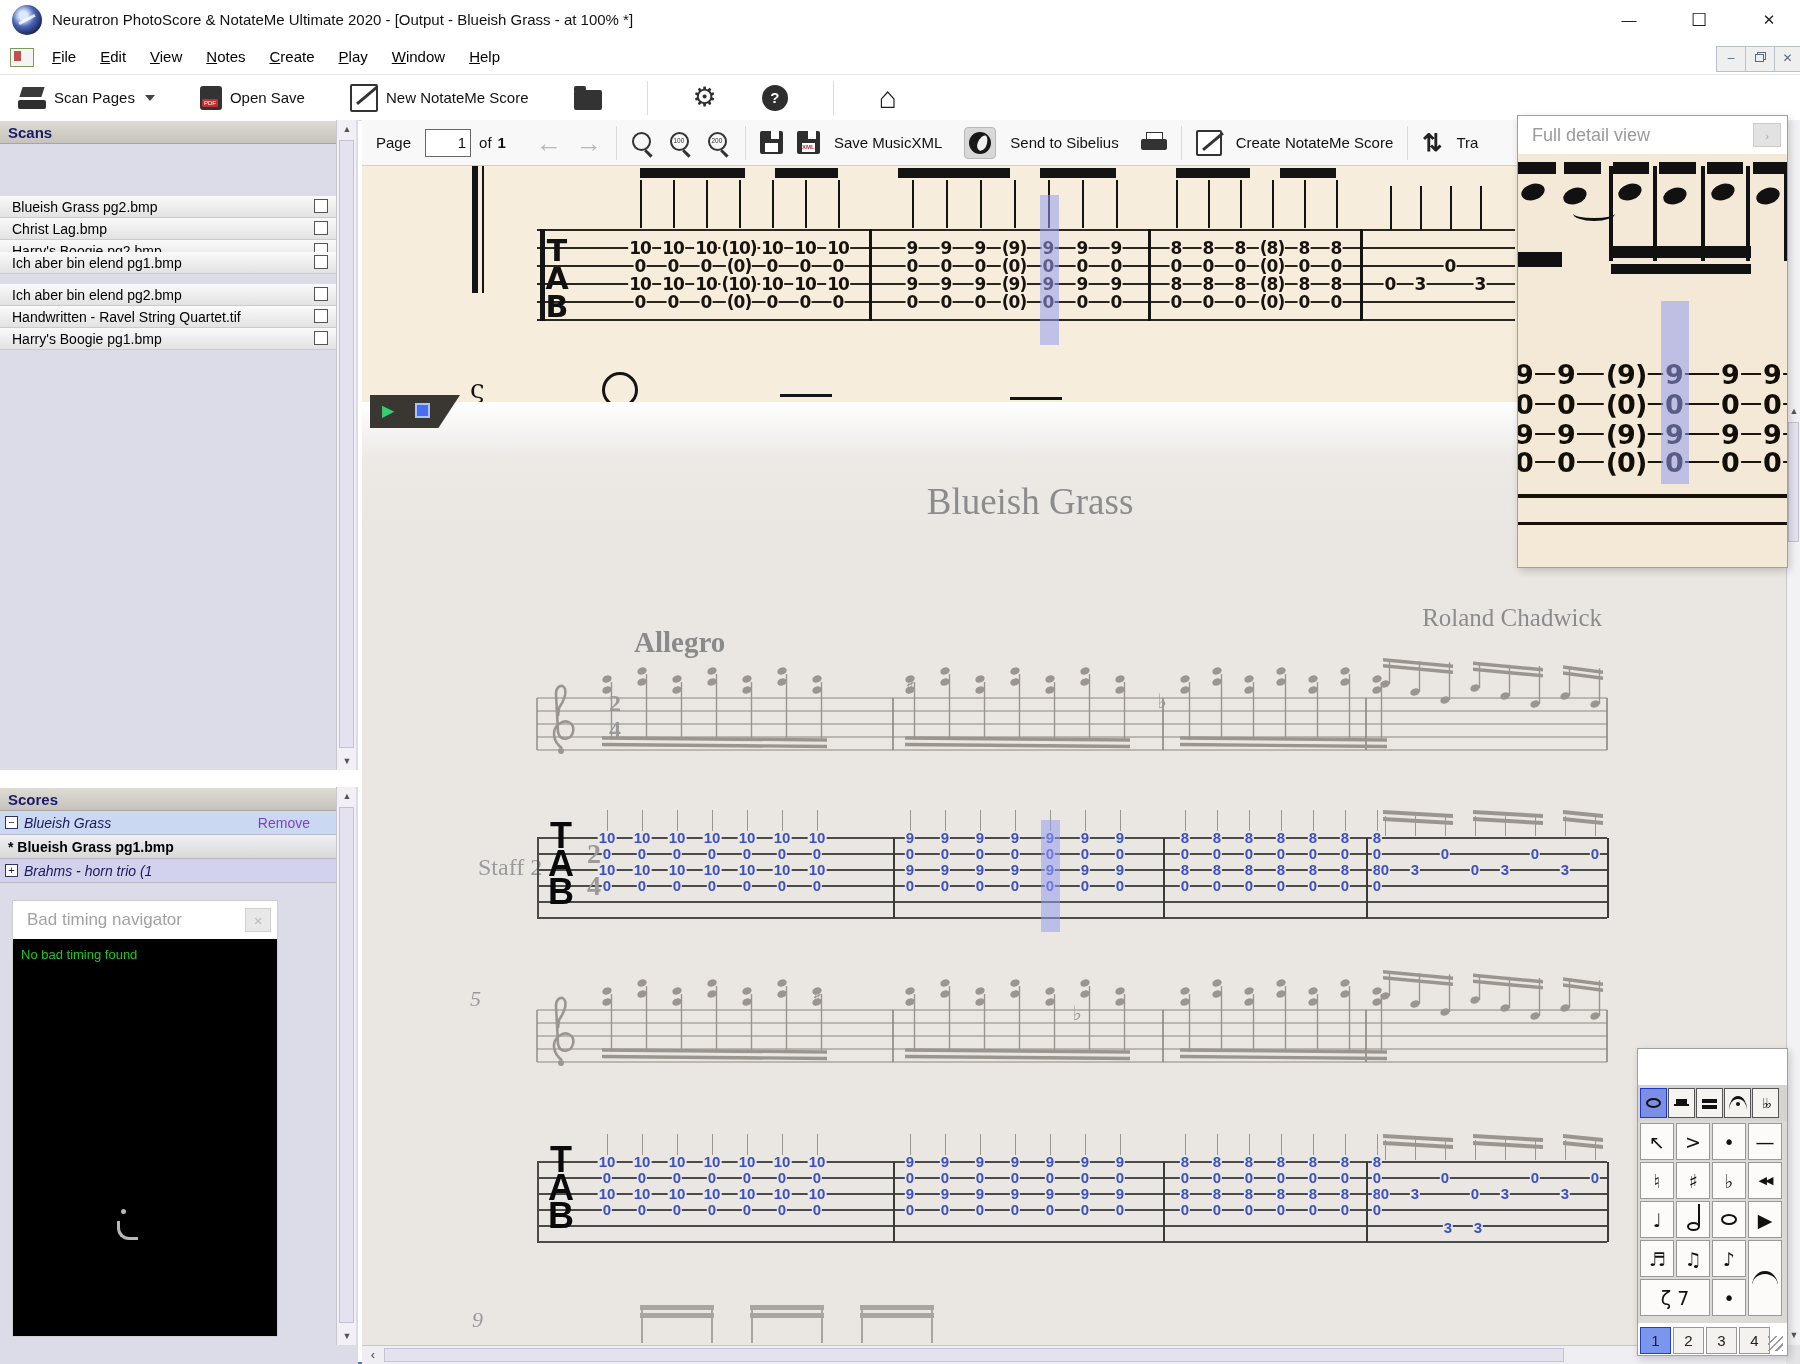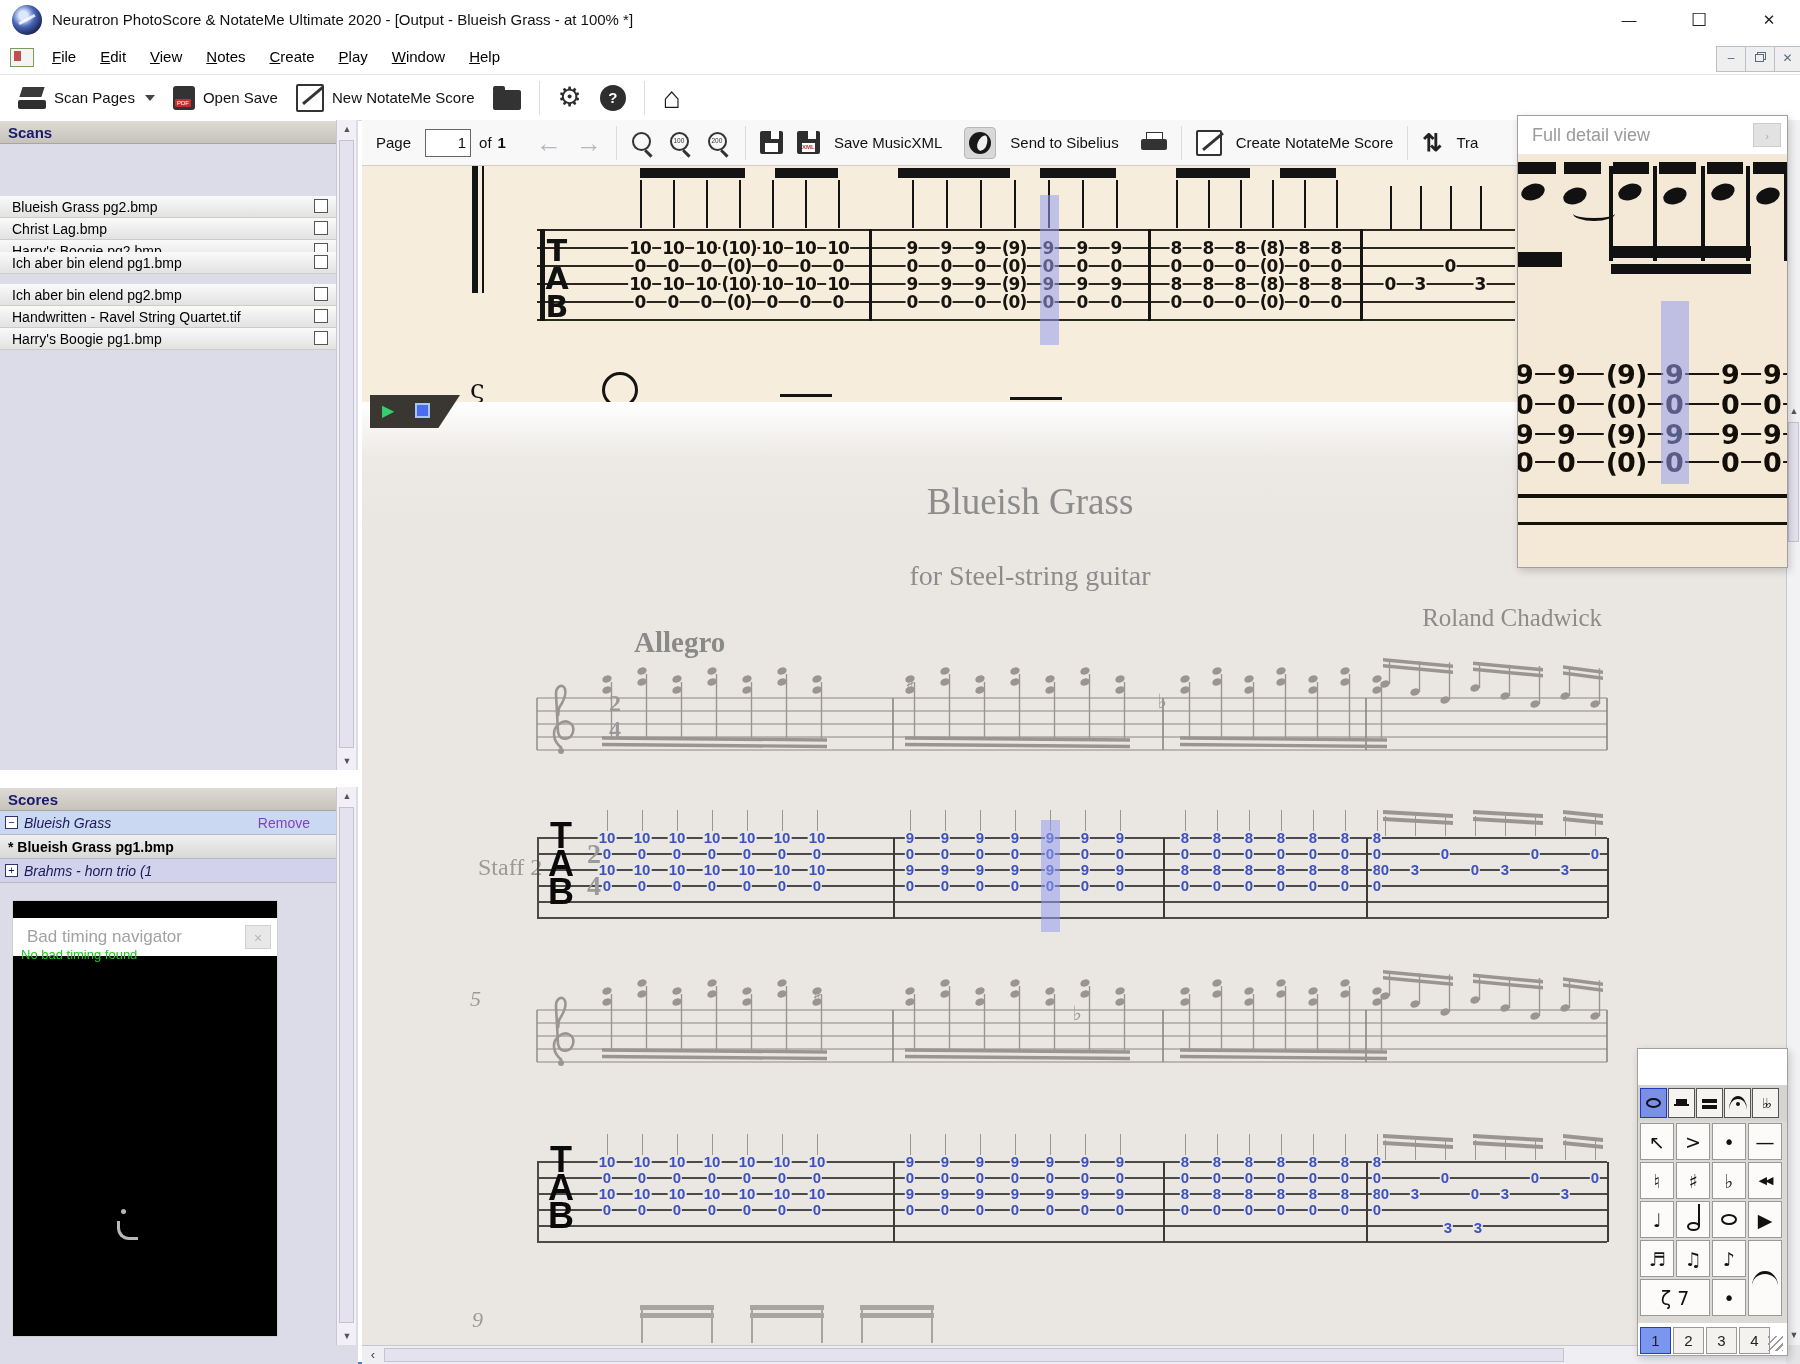--- a/index.html
+++ b/index.html
@@ -18,21 +18,21 @@
   .menu-doc-icon::after{content:"";position:absolute;left:3px;top:2px;width:7px;height:10px;background:#c05050;}
   #menu-items{position:absolute;left:40px;top:0;height:34px;display:flex;}
   .menu-item{padding:0 12px;height:34px;line-height:34px;font-size:15px;color:#000;}
   .mdi-btn{position:absolute;top:6px;width:28px;height:24px;background:#efefef;border:1px solid #b8c0ca;
     text-align:center;line-height:22px;font-size:12px;color:#5a6b7d;}
   .restore-glyph{position:relative;display:inline-block;width:11px;height:10px;}
   .restore-glyph::before{content:"";position:absolute;right:0;top:0;width:7px;height:6px;border:1.4px solid #5a6b7d;}
   .restore-glyph::after{content:"";position:absolute;left:0;bottom:0;width:7px;height:6px;border:1.4px solid #5a6b7d;background:#efefef;}
   
   .toolbar{position:absolute;left:0;top:75px;width:1800px;height:45px;background:#fff;border-bottom:1px solid #d8d8d8;
-    display:flex;align-items:center;}
+    display:flex;align-items:center;gap:27px;}
   .tb-item{display:flex;align-items:center;gap:8px;margin-left:18px;font-size:15px;color:#111;}
   .tb-sep{width:1px;height:34px;background:#dcdcdc;margin-left:18px;}
   .scanner-icon{position:relative;width:28px;height:22px;}
   .scanner-icon::before{content:"";position:absolute;left:3px;top:0;width:22px;height:10px;background:#3a3a3a;transform:skewX(-18deg);}
   .scanner-icon::after{content:"";position:absolute;left:0;bottom:0;width:28px;height:9px;background:#2e2e2e;border-radius:2px;}
   .dd-arrow{width:0;height:0;border-left:5px solid transparent;border-right:5px solid transparent;border-top:6px solid #444;margin-left:2px;}
   .pdf-icon{position:relative;width:22px;height:24px;background:#333;border-radius:3px;}
   .pdf-icon::after{content:"PDF";position:absolute;left:2px;bottom:3px;font-size:6px;color:#fff;background:#c03030;padding:1px 2px;border-radius:1px;}
   .pencilbox-icon{position:relative;width:24px;height:24px;border:2.6px solid #333;border-radius:2px;background:#fff;}
   .pencilbox-icon::after{content:"";position:absolute;left:2px;top:8px;width:26px;height:3px;background:#333;transform:rotate(-40deg);}
@@ -53,21 +53,21 @@
     border-bottom:1px solid #cfccc6;font-size:14px;color:#000;line-height:22px;padding-left:12px;box-sizing:border-box;}
   .file-chk{position:absolute;right:8px;top:3px;width:14px;height:14px;border:1.4px solid #555;background:#fff;box-sizing:border-box;}
   .scrollcol{position:absolute;width:20px;background:#f2f0f6;border-left:1px solid #c8c8d0;box-sizing:border-box;}
   .scroll-arrow{position:absolute;left:0;width:20px;height:18px;text-align:center;font-size:9px;color:#555;line-height:18px;}
   .scroll-thumb{position:absolute;left:2px;width:15px;background:#e4e2ee;border:1px solid #c4c2d0;box-sizing:border-box;}
   .score-row{position:absolute;left:0;width:336px;height:24px;font-size:14px;line-height:24px;box-sizing:border-box;}
   .expander{position:absolute;left:5px;top:5px;width:13px;height:13px;border:1px solid #333366;background:#fff;
     text-align:center;line-height:11px;font-size:11px;color:#1a1a5a;box-sizing:border-box;}
   
   .btn-panel{position:absolute;left:12px;top:900px;width:266px;height:437px;background:#000;border:1px solid #cfcfcf;box-sizing:border-box;}
-  .btn-header{position:absolute;left:0;top:17px;width:100%;height:38px;background:#fff;}
+  .btn-header{position:absolute;left:0;top:0;width:100%;height:38px;background:#fff;}
   .btn-title{position:absolute;left:14px;top:0;height:38px;line-height:38px;font-size:17px;color:#a2a2a2;}
   .btn-close{position:absolute;right:6px;top:7px;width:26px;height:24px;background:#e8e8e8;border:1px solid #d0d0d0;
     text-align:center;line-height:24px;font-size:11px;color:#b8b8b8;box-sizing:border-box;}
   .btn-msg{position:absolute;left:8px;top:46px;font-size:13px;color:#22c522;}
   .face-dot{position:absolute;left:108px;top:308px;width:5px;height:5px;border-radius:50%;background:#b8b8b8;}
   .face-curve{position:absolute;left:104px;top:320px;width:18px;height:16px;border-left:3px solid #b8b8b8;border-bottom:3px solid #b8b8b8;border-bottom-left-radius:12px;}
   
   .out-toolbar{position:absolute;left:362px;top:120px;width:1438px;height:46px;background:#f8f8f8;border-bottom:1px solid #cfcfcf;
     display:flex;align-items:center;box-sizing:border-box;}
   .ot-item{display:flex;align-items:center;gap:6px;margin-left:14px;font-size:15px;color:#111;white-space:nowrap;}
@@ -663,21 +663,20 @@
         <rect x="388" y="903" width="74" height="5" fill="#a8a49e"></rect>
         <rect x="388" y="911" width="74" height="5" fill="#a8a49e"></rect>
         <line x1="390" y1="908" x2="390" y2="941" stroke="#a8a49e" stroke-width="2"></line>
         <line x1="460" y1="908" x2="460" y2="941" stroke="#a8a49e" stroke-width="2"></line>
         <rect x="498" y="903" width="74" height="5" fill="#a8a49e"></rect>
         <rect x="498" y="911" width="74" height="5" fill="#a8a49e"></rect>
         <line x1="500" y1="908" x2="500" y2="941" stroke="#a8a49e" stroke-width="2"></line>
         <line x1="570" y1="908" x2="570" y2="941" stroke="#a8a49e" stroke-width="2"></line>
       </svg>
     <div class="score-serif" style="left:368px;top:78px;width:600px;text-align:center;font-size:37px;">Blueish Grass</div>
-    <div class="score-serif" style="left:368px;top:158px;width:600px;text-align:center;font-size:28px;">for Steel-string guitar</div>
     <div class="score-serif" style="left:1000px;top:202px;width:240px;text-align:right;font-size:25px;">Roland Chadwick</div>
     <div class="score-serif" style="left:272px;top:224px;font-size:29px;font-weight:bold;color:#8a8a8a;">Allegro</div>
     <div class="score-serif" style="left:116px;top:452px;font-size:24px;color:#9a9a9a;">Staff 2</div>
     <div class="score-serif" style="left:108px;top:584px;font-size:22px;font-style:italic;color:#9a9a9a;">5</div>
     <div class="score-serif" style="left:110px;top:905px;font-size:22px;font-style:italic;color:#9a9a9a;">9</div>
   <div style="position: absolute; left: 175px; top: 435.4px; width: 1070px; height: 1.3px; background: rgb(74, 74, 72);"></div>
       <div style="position: absolute; left: 175px; top: 451.4px; width: 1070px; height: 1.3px; background: rgb(74, 74, 72);"></div>
       <div style="position: absolute; left: 175px; top: 467.4px; width: 1070px; height: 1.3px; background: rgb(74, 74, 72);"></div>
       <div style="position: absolute; left: 175px; top: 483.4px; width: 1070px; height: 1.3px; background: rgb(74, 74, 72);"></div>
       <div style="position: absolute; left: 175px; top: 499.4px; width: 1070px; height: 1.3px; background: rgb(74, 74, 72);"></div>

